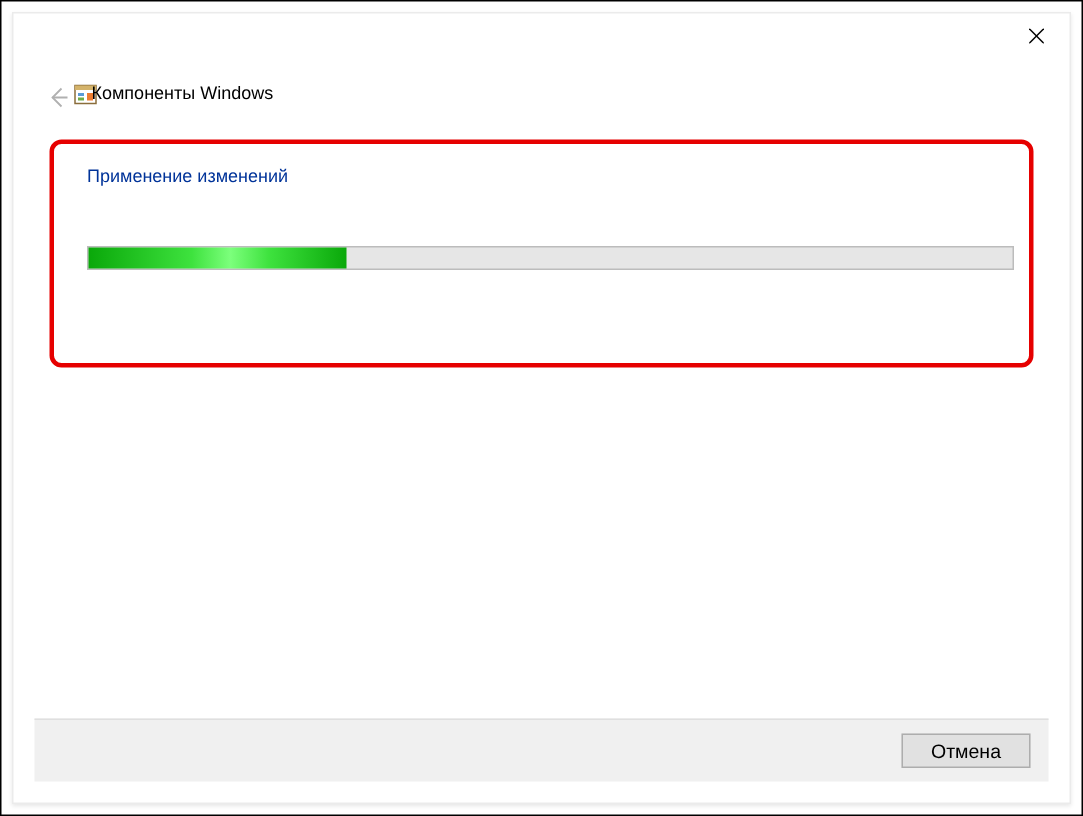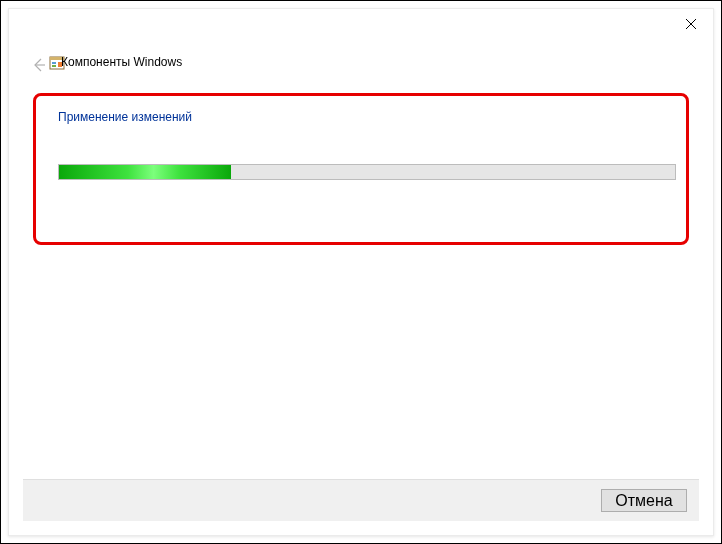--- a/index.html
+++ b/index.html
@@ -119,21 +119,21 @@
       display: flex;
       align-items: center;
       justify-content: flex-end;
       padding-right: 12px;
     }
     .btn {
       min-width: 86px;
       height: 23px;
       background: #e1e1e1;
       border: 1px solid #adadad;
-      font-size: 16px;
+      font-size: 13px;
       font-family: inherit;
       cursor: pointer;
       padding: 0 12px;
       margin-left: 32px;
     }
   </style>
 </head>
 <body>
 
 <div class="outer-frame">

